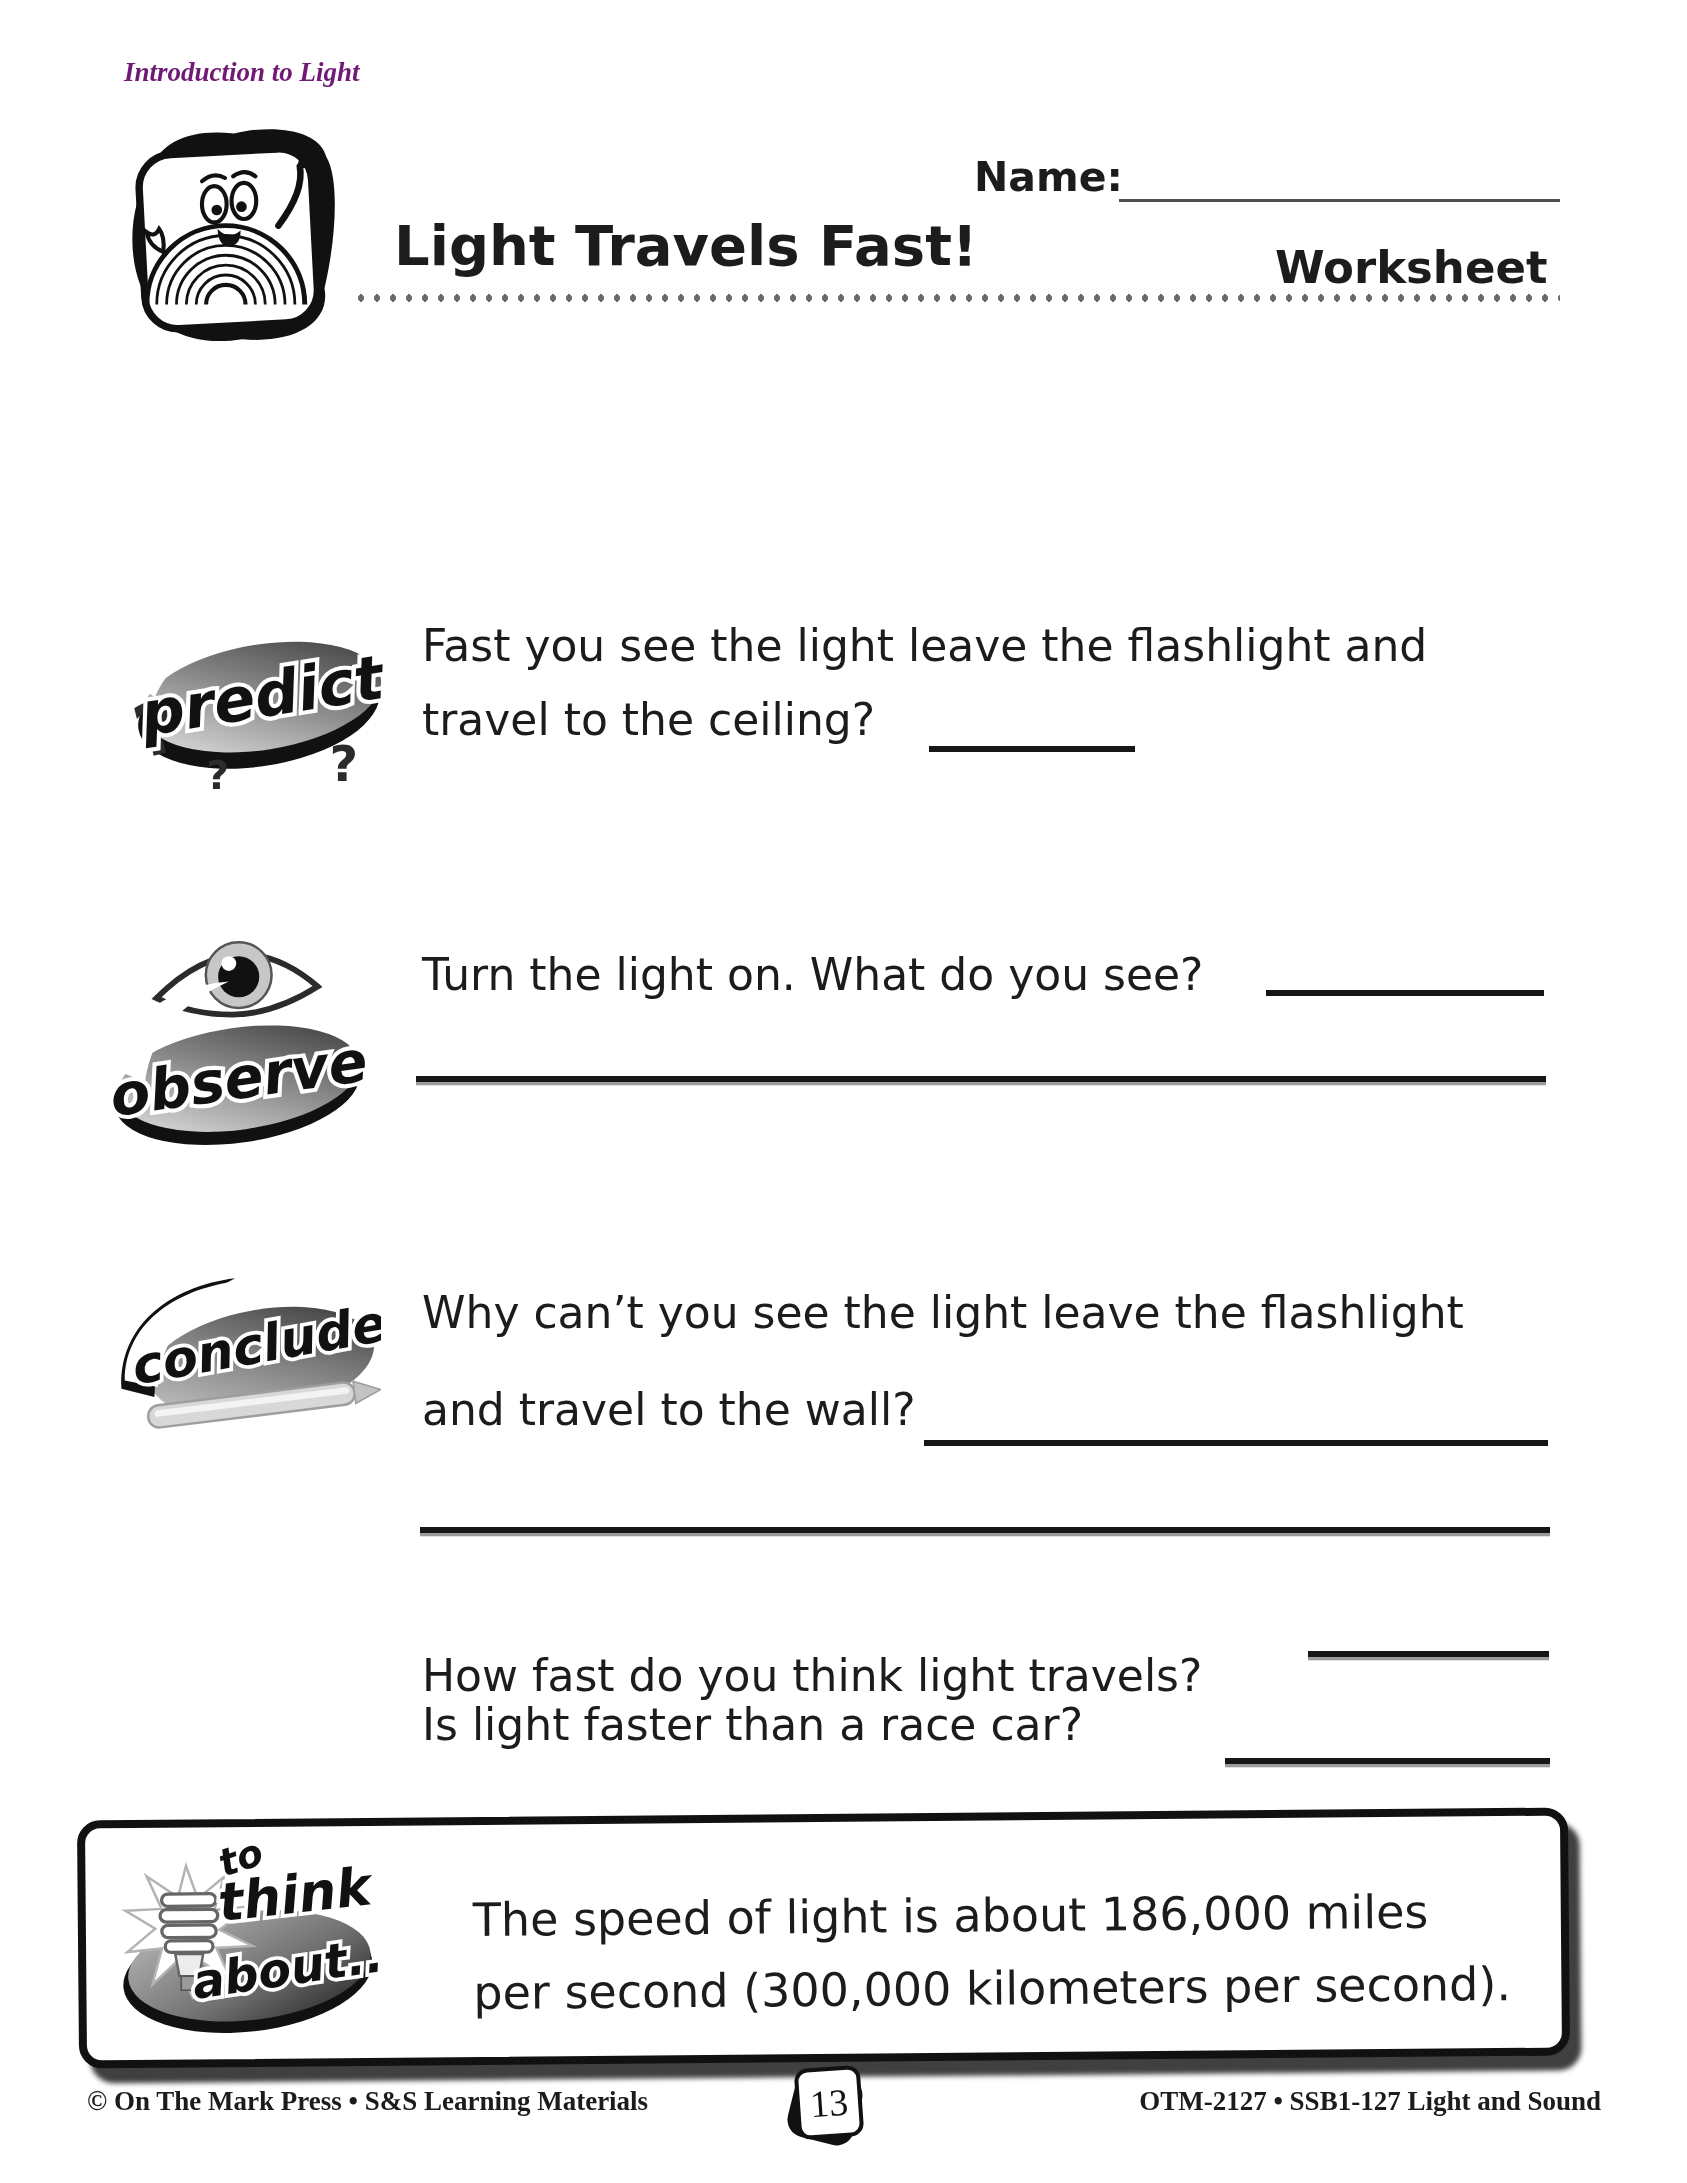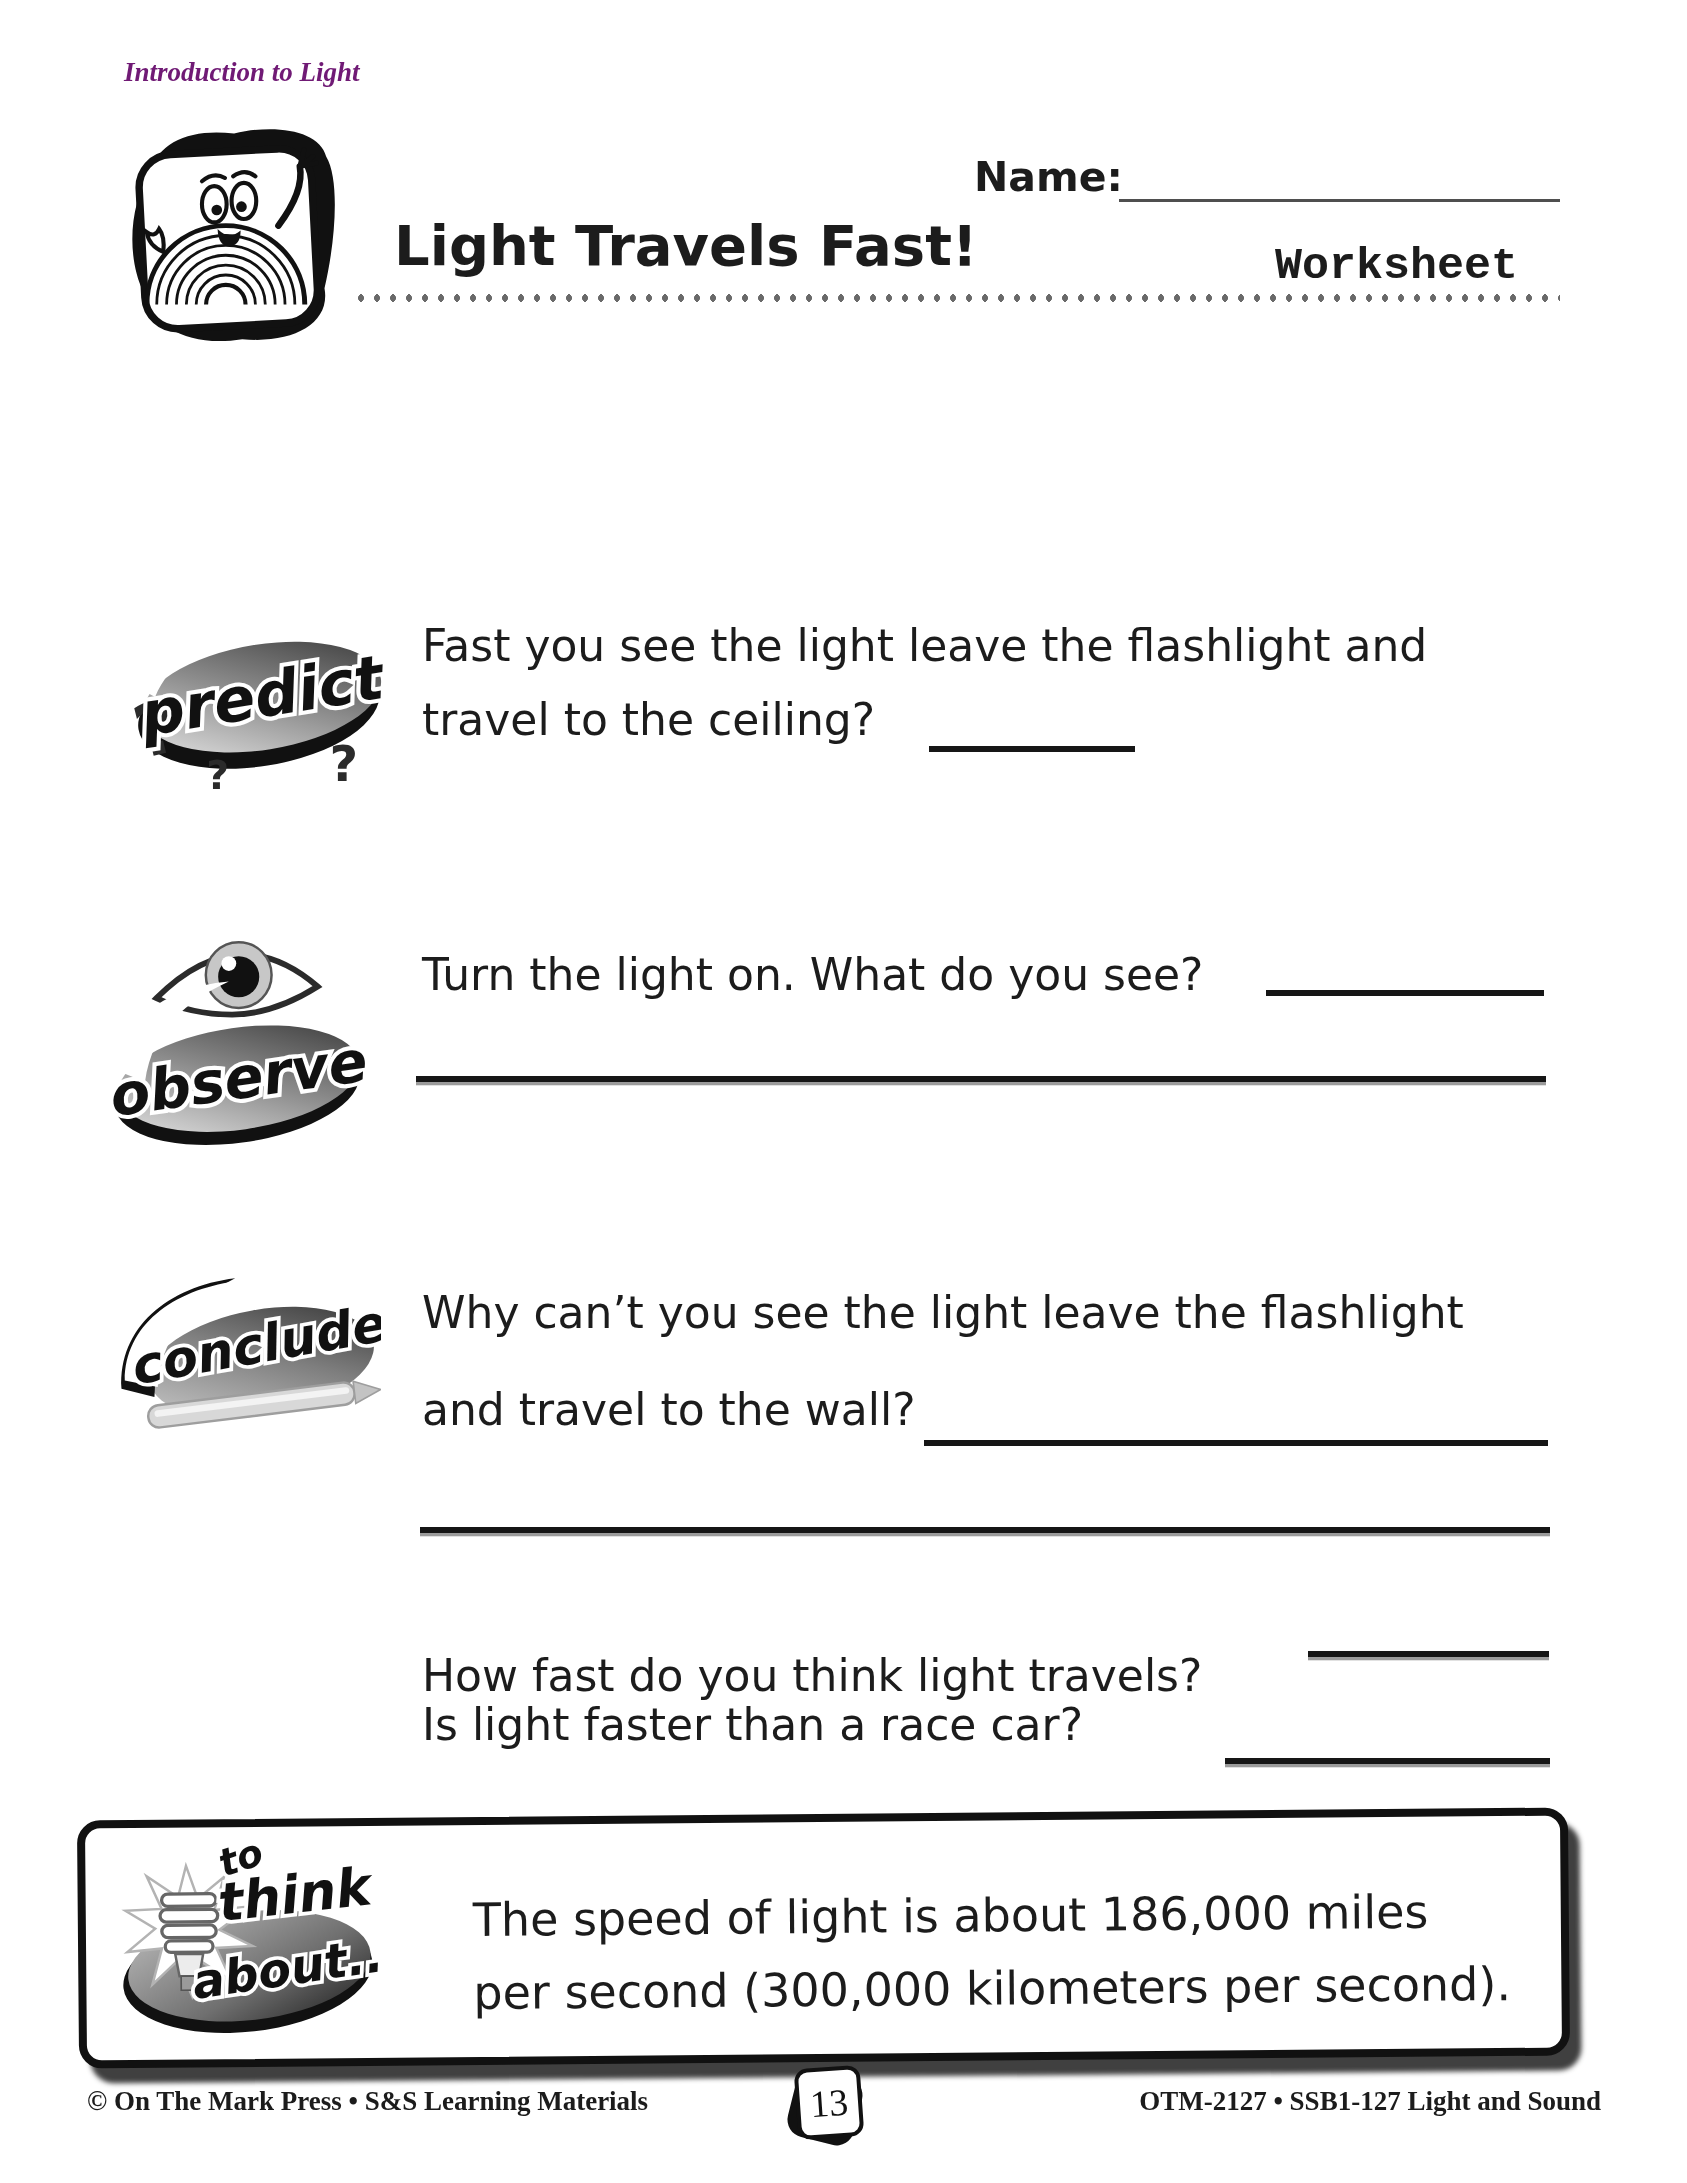--- a/index.html
+++ b/index.html
@@ -9,21 +9,21 @@
   }
   .abs{position:absolute;}
   .nowrap{white-space:nowrap;}
 
   
   .category{left:124px;top:49px;font:italic 700 27px "Liberation Serif",serif;color:#701a75;margin-top:8px;}
   .logo{left:117px;top:122px;width:239px;height:227px;}
   .title{left:394px;top:213px;font-weight:700;font-size:56px;letter-spacing:0;}
   .name-label{left:974px;top:153px;font-weight:700;font-size:41px;}
   .name-line{left:1119px;top:199px;width:441px;height:3.3px;background:#4f4f4f;}
-  .worksheet-label{left:1275px;top:241px;font-weight:700;font-size:45px;font-family:Liberation Mono, monospace;}
+  .worksheet-label{left:1275px;top:241px;font-weight:700;font-size:45px;}
   .dotted-rule{
     left:353px;top:293px;width:1207px;height:10px;
     background-image:radial-gradient(ellipse 2.8px 4px at 50% 50%, #696969 96%, transparent 100%);
     background-size:16px 10px;background-repeat:repeat-x;
   }
 
   
   .para{font-size:47px;line-height:65px;}
   .intro{left:125px;top:363px;}
   .q{font-size:44px;}

